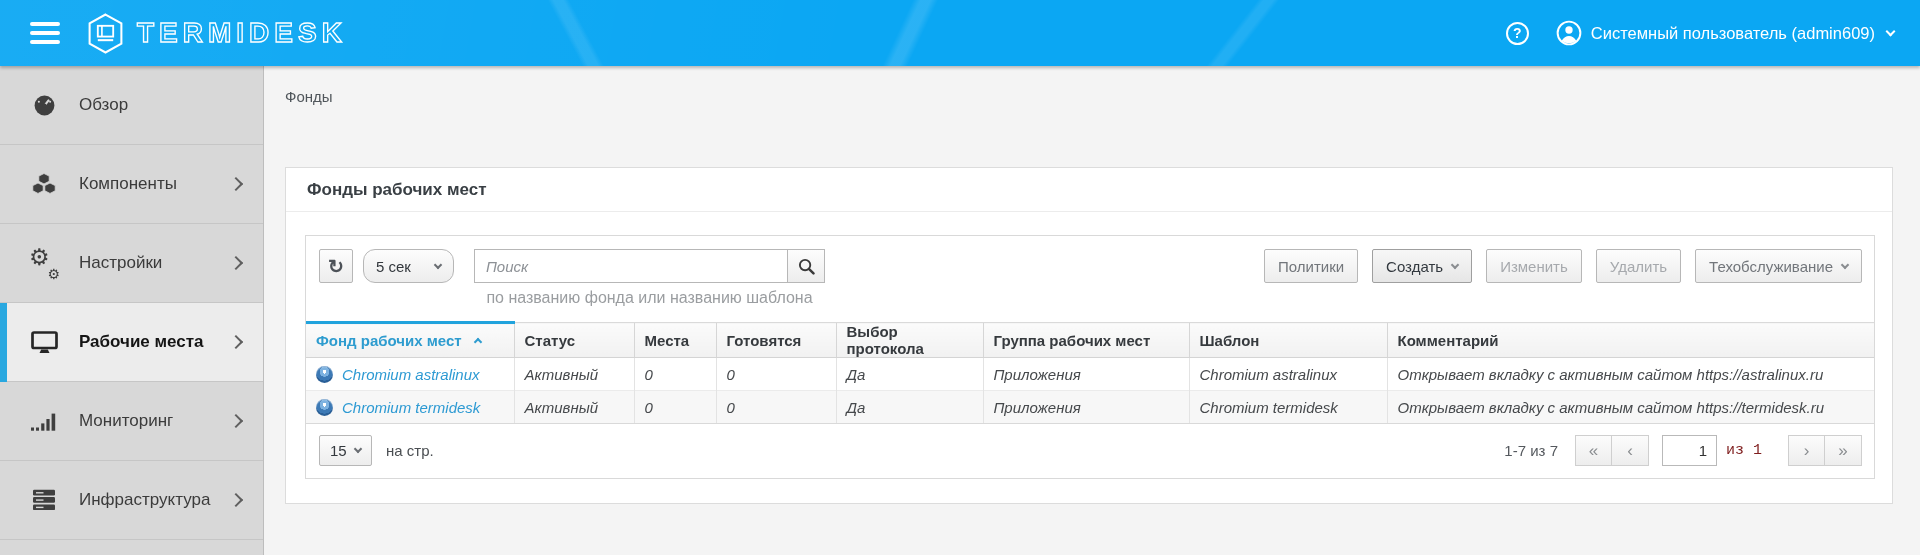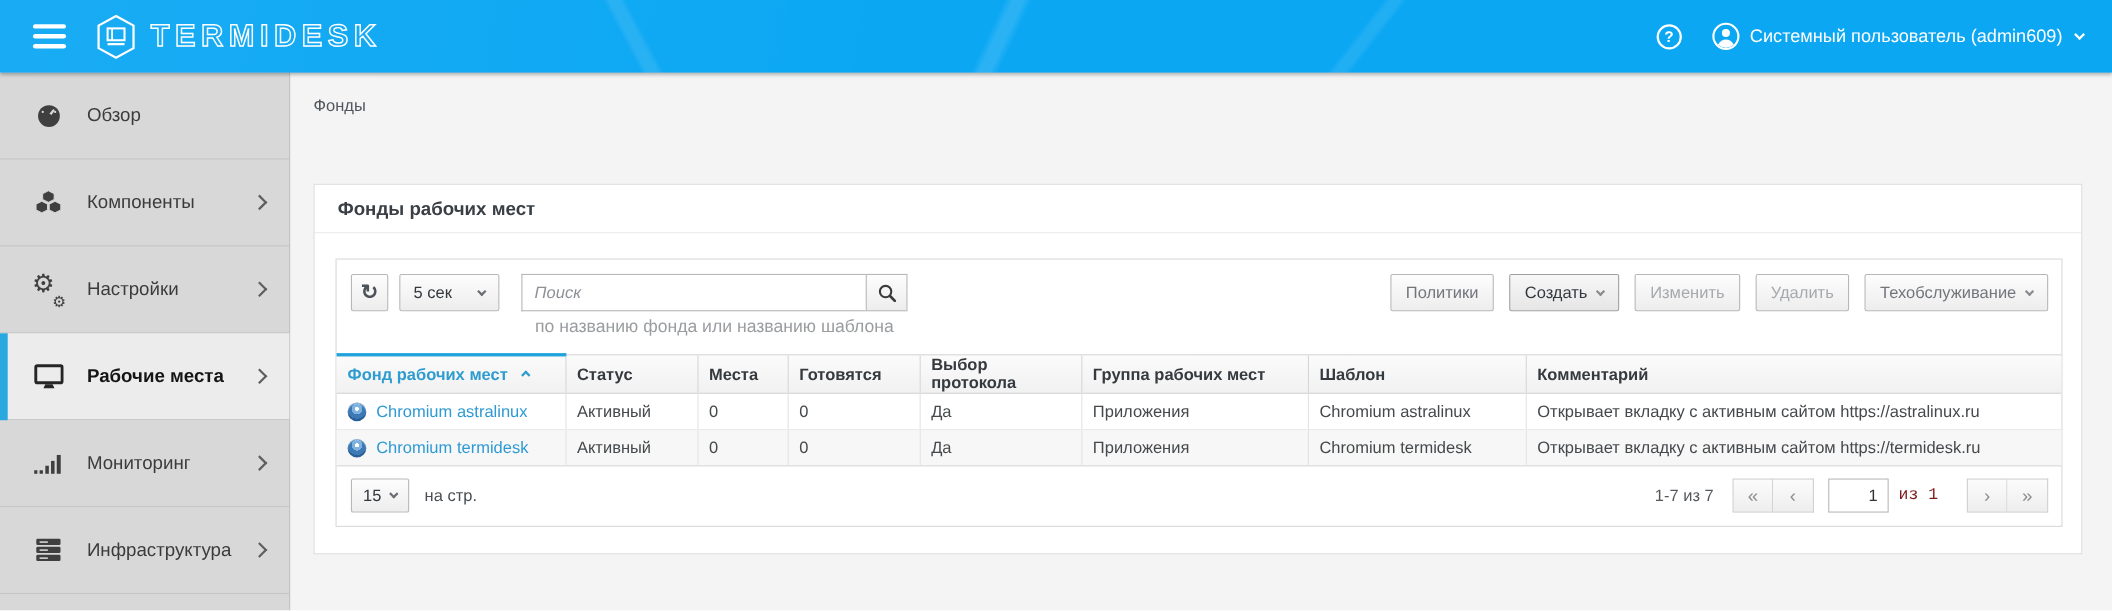--- a/index.html
+++ b/index.html
@@ -62,21 +62,21 @@
   .btn { height:34px; padding:0 13px; background:linear-gradient(#fdfdfd,#ededed);
     border:1px solid #b7b7b7; border-radius:2px; color:#72767b; font-size:15px;
     display:inline-flex; align-items:center; gap:9px; cursor:pointer;
     font-family:"Liberation Sans",sans-serif; white-space:nowrap; }
   .btn .chev { width:6px; height:6px; border-width:2px; margin-top:-3px; color:#8a8d90; }
   .btn-refresh { width:34px; padding:0; justify-content:center; font-size:19px;
     font-weight:bold; color:#4d5258; }
   .select-box { height:34px; background:linear-gradient(#fdfdfd,#ededed); border:1px solid #b7b7b7;
     border-radius:2px; display:inline-flex; align-items:center; justify-content:space-between;
     padding:0 12px; font-size:15px; color:#33383d; cursor:pointer; }
-  .select-interval { width:91px; margin-left:10px; }
+  .select-interval { width:91px; margin-left:10px;border-radius:12px; }
   .select-box .chev { width:6px; height:6px; border-width:2px; color:#6a6e73; margin-top:-3px; }
   .search-wrap { margin-left:20px; display:flex; flex-direction:column; }
   .search-row { display:flex; }
   .search-input { width:313px; height:34px; border:1px solid #b7b7b7; border-right:none;
     padding:0 11px; font-size:15px; color:#333; outline:none; font-family:"Liberation Sans",sans-serif; }
   .search-input::placeholder { font-style:italic; color:#8d9196; }
   .search-btn { width:38px; height:34px; border:1px solid #b7b7b7;
     background:linear-gradient(#fdfdfd,#ededed); display:flex; align-items:center;
     justify-content:center; cursor:pointer; }
   .search-hint { margin-top:6px; font-size:16px; color:#9a9da0; text-align:center; width:351px; }
@@ -88,21 +88,21 @@
   
   table.grid { width:100%; border-collapse:collapse; table-layout:fixed;
     margin-top:12px; font-size:15px; }
   table.grid th { height:30px; text-align:left; padding:0 10px; font-weight:600;
     color:#363a3e; background:linear-gradient(#fbfbfb,#f1f1f1);
     border-top:1px solid #dadada; border-bottom:1px solid #d4d4d4; cursor:pointer; }
   table.grid th + th { border-left:1px solid #d6d6d6; }
   table.grid th.sorted { border-top:3px solid #21a3dd; color:#2e9ccf; }
   .chev-up { display:inline-block; width:6px; height:6px; border-top:2px solid #2e9ccf;
     border-right:2px solid #2e9ccf; transform:rotate(-45deg); margin-left:9px; vertical-align:1px; }
-  table.grid td { height:33px; padding:0 10px; color:#46494c; }
+  table.grid td { height:33px; padding:0 10px; color:#46494c;font-style:italic; }
   table.grid td + td { border-left:1px solid #e3e3e3; }
   table.grid tr.alt td { background:#f7f7f7; }
   table.grid tr + tr td { border-top:1px solid #ebebeb; }
   table.grid tbody tr:last-child td { border-bottom:1px solid #d9d9d9; }
   .pool-cell { display:flex; align-items:center; gap:9px; }
   .chromium-dot { width:17px; height:17px; border-radius:50%; flex:none;
     background:radial-gradient(circle at 50% 34%, #ffffff 0 13%, #7db2e0 14% 34%, #3c79b5 35% 62%, #2a5f97 63% 100%);
     box-shadow:inset 0 1px 1px rgba(255,255,255,.5); }
   .pool-link { color:#2d9ad3; text-decoration:none; cursor:pointer; }
 

